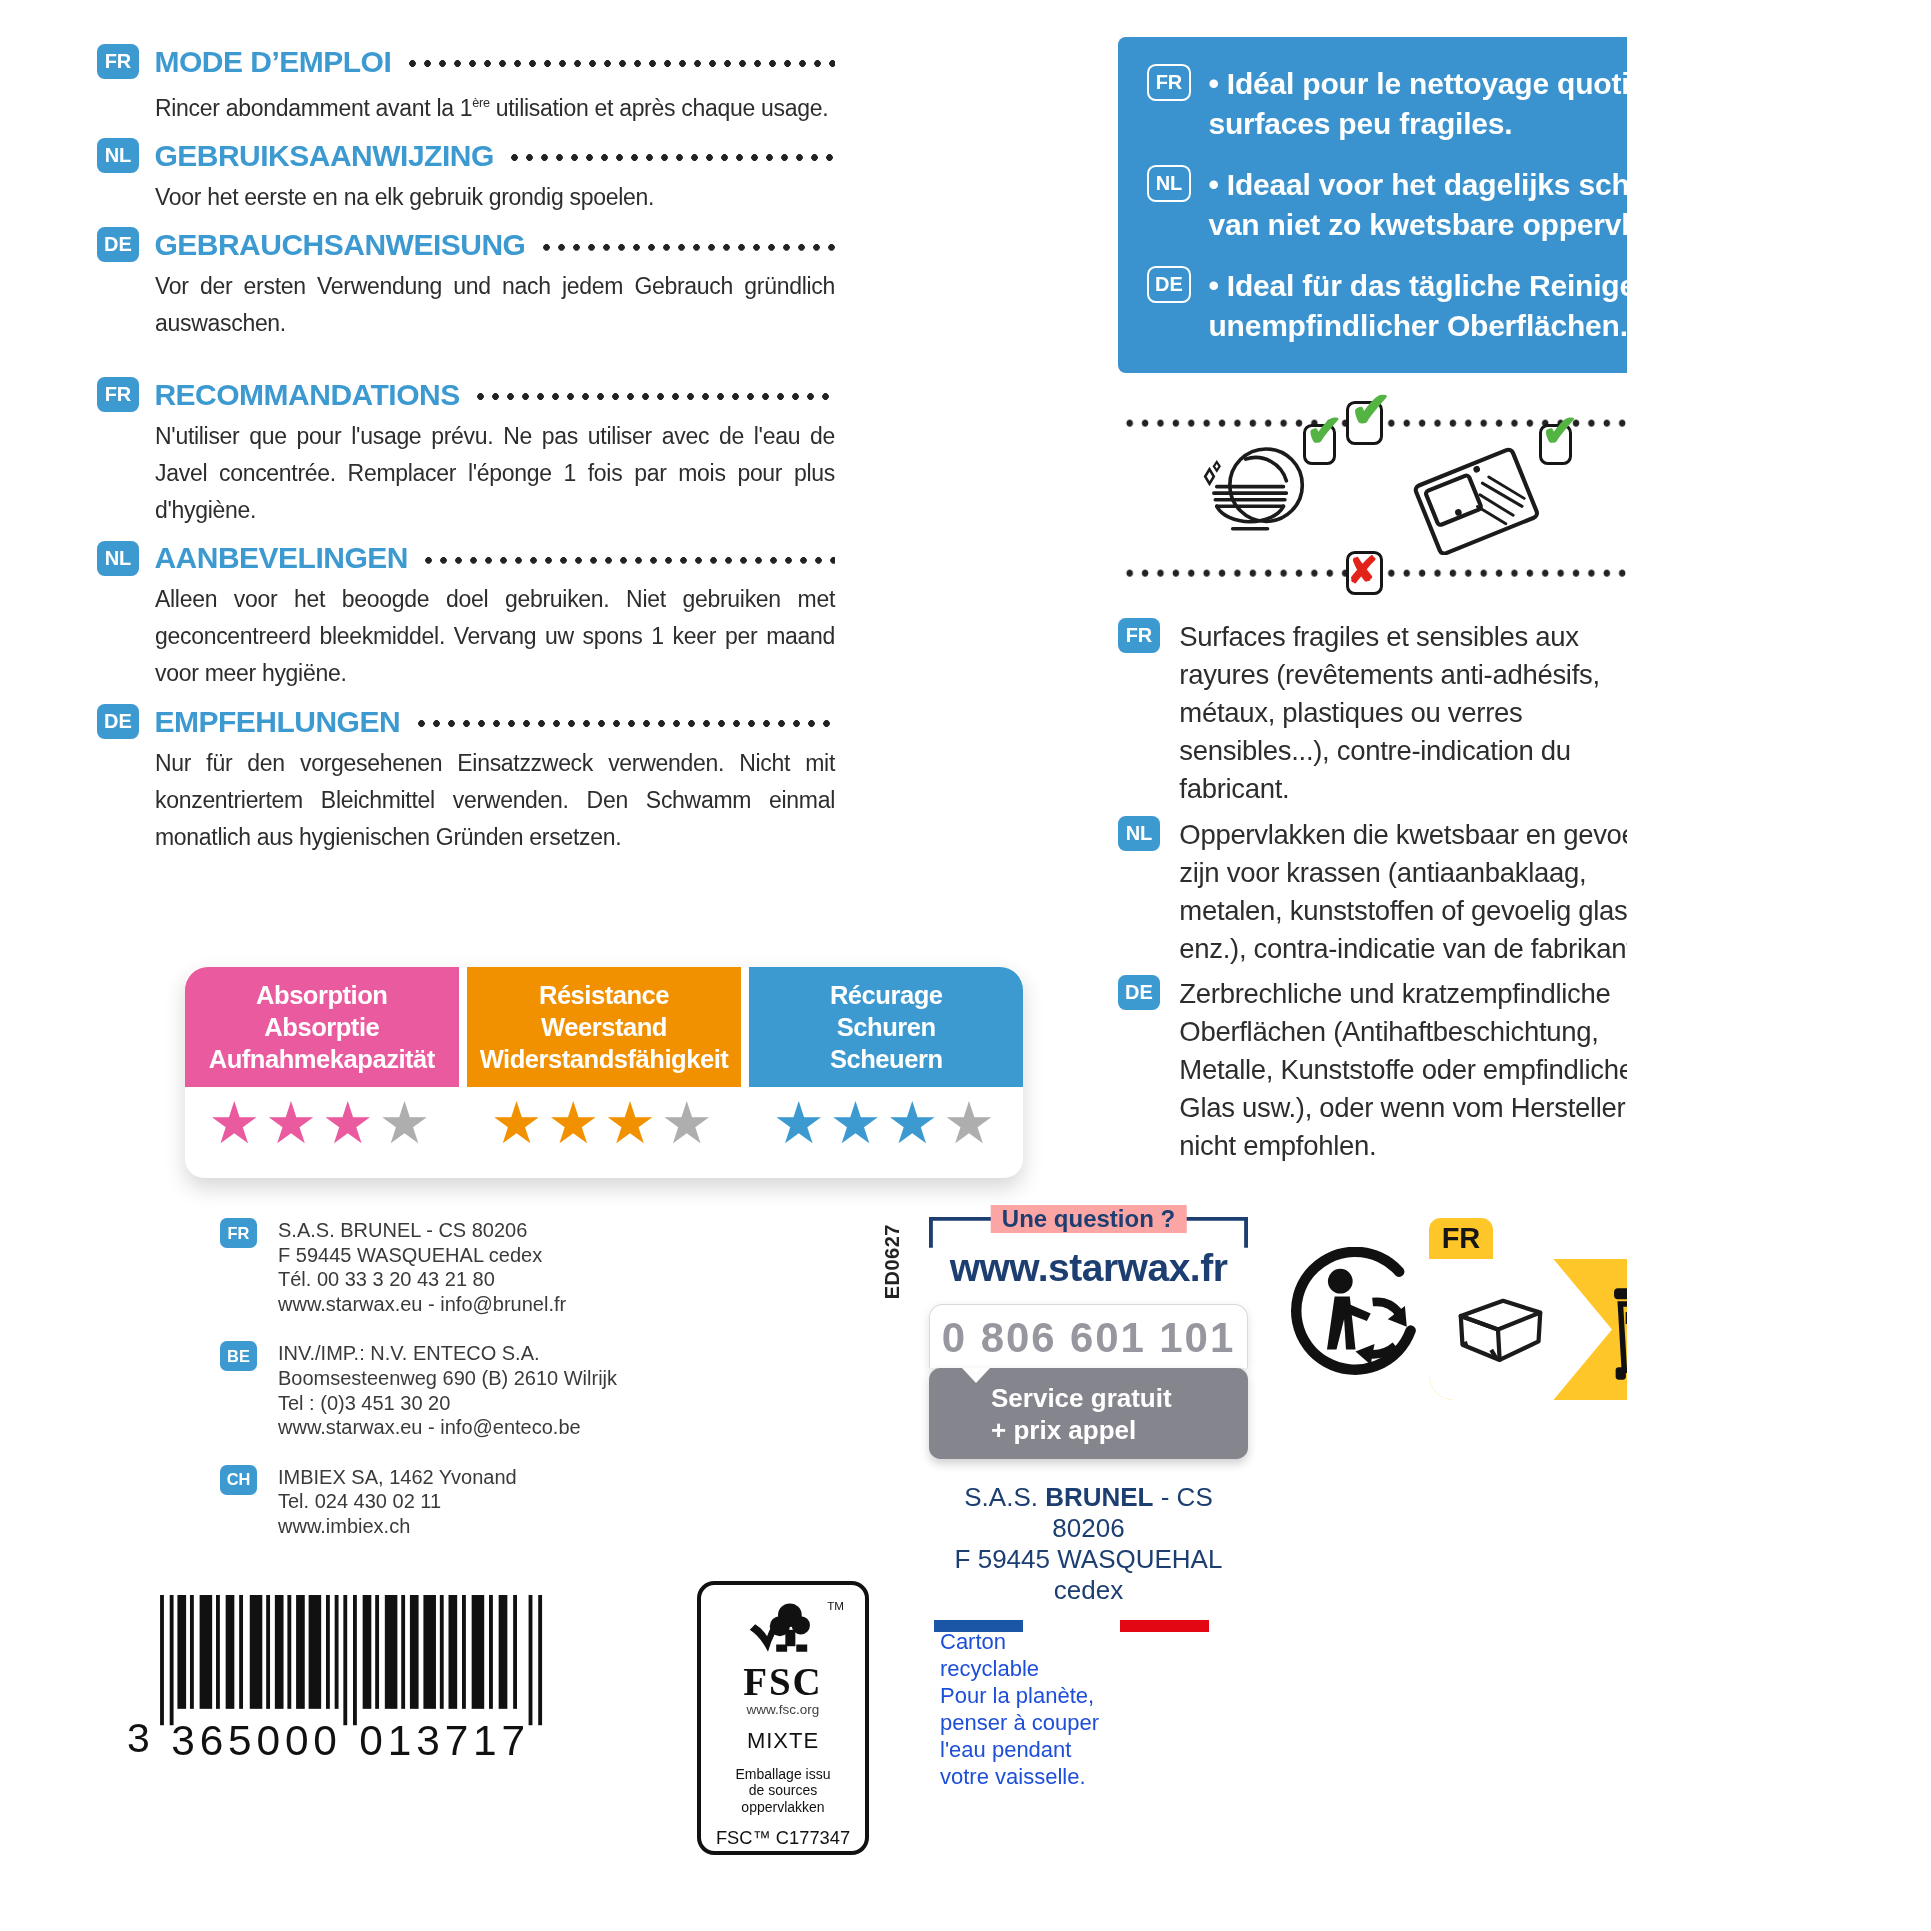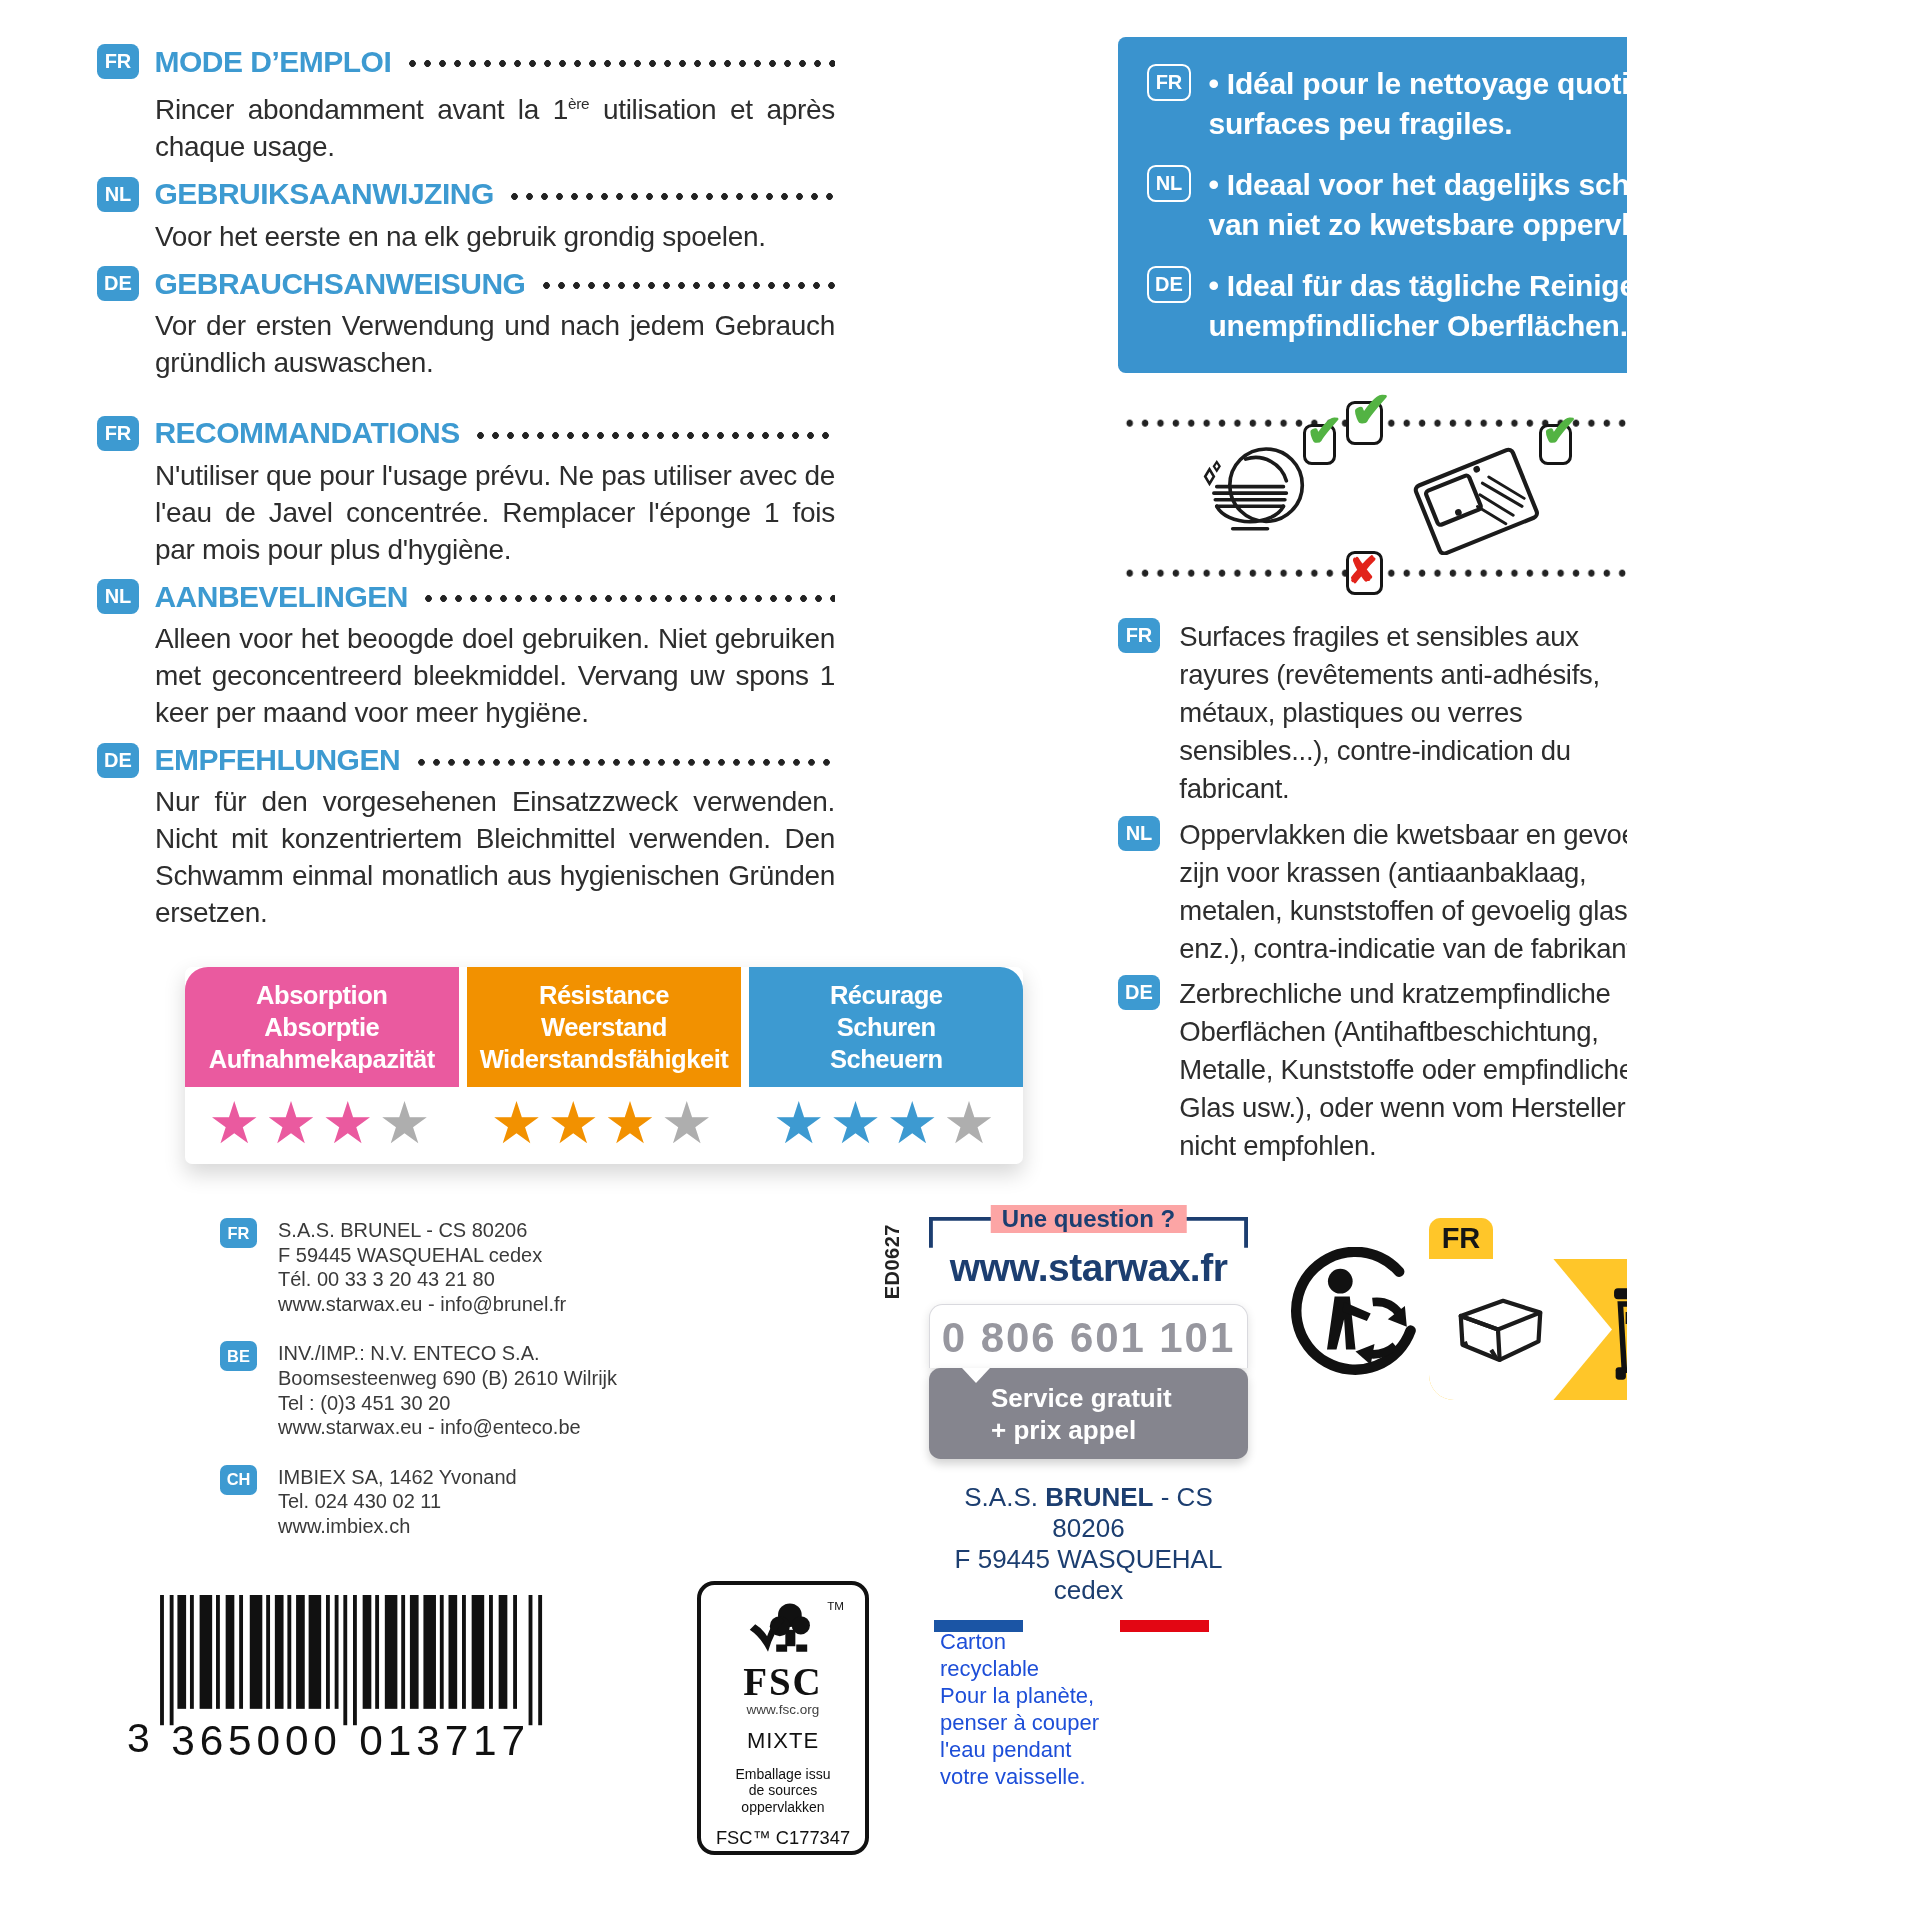--- a/index.html
+++ b/index.html
@@ -20,27 +20,27 @@
   .badge.small{min-width:37px;height:30px;font-size:16.4px;border-radius:6.8px;}
 
   
   .col-left{position:absolute;left:97px;top:44px;width:738px;}
   .section{margin-bottom:11.6px;}
   .sec-head{display:flex;align-items:center;}
   .sec-title{margin-left:15.4px;color:var(--blue);font-weight:bold;font-size:30px;letter-spacing:-0.5px;white-space:nowrap;}
   .leader{flex:1;height:8.7px;margin-left:13.5px;align-self:center;margin-top:3.9px;
     background-image:radial-gradient(circle,#222 3px,transparent 3.6px);
     background-size:15px 8.7px;background-repeat:repeat-x;background-position:left center;}
-  .sec-body{margin:5.8px 0 0 58px;font-size:28px;line-height:37px;letter-spacing:-0.3px;text-align:justify;}
+  .sec-body{margin:5.8px 0 0 58px;font-size:23px;line-height:37px;letter-spacing:-0.3px;text-align:justify;}
   .sec-body sup{font-size:0.55em;vertical-align:super;}
   .gap-lg{margin-top:35px;}
 
   
   .rating-card{position:absolute;left:185px;top:967px;width:838px;background:#fff;
-    border-radius:7px;box-shadow:0 9.7px 21px rgba(0,0,0,.16);padding-bottom:6px;}
+    border-radius:19px;box-shadow:0 9.7px 21px rgba(0,0,0,.16);padding-bottom:20px;}
   .rating-grid{display:grid;grid-template-columns:1fr 1fr 1fr;column-gap:8.7px;}
   .rating-head{color:#fff;font-weight:bold;font-size:25.6px;line-height:32px;text-align:center;
     padding:11.6px 3.9px 12.6px;letter-spacing:-0.5px;}
   .rc0 .rating-head{background:var(--pink);border-top-left-radius:23px;}
   .rc1 .rating-head{background:var(--orange);}
   .rc2 .rating-head{background:var(--blue);border-top-right-radius:23px;}
   .stars{text-align:center;font-size:58px;line-height:71px;letter-spacing:4.8px;}
   .rc0 .stars .filled{color:var(--pink);}
   .rc1 .stars .filled{color:var(--orange);}
   .rc2 .stars .filled{color:var(--blue);}

